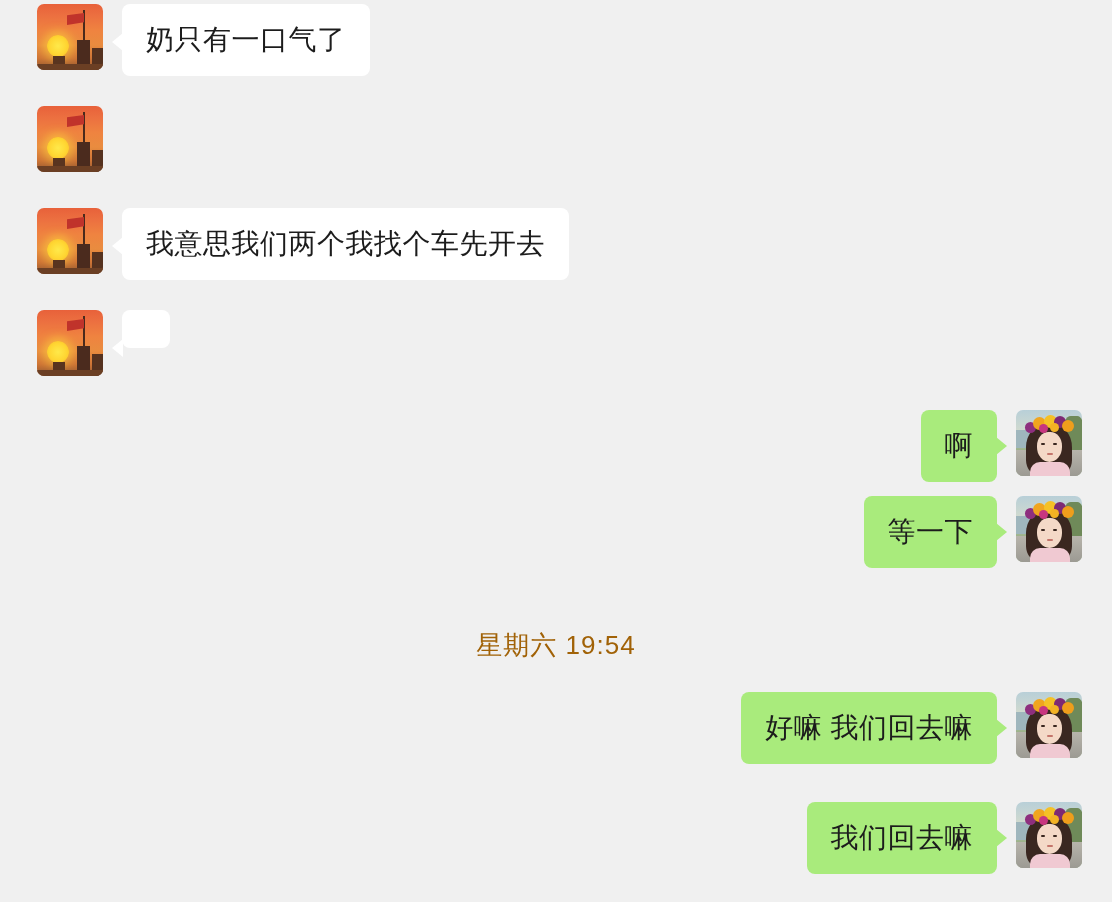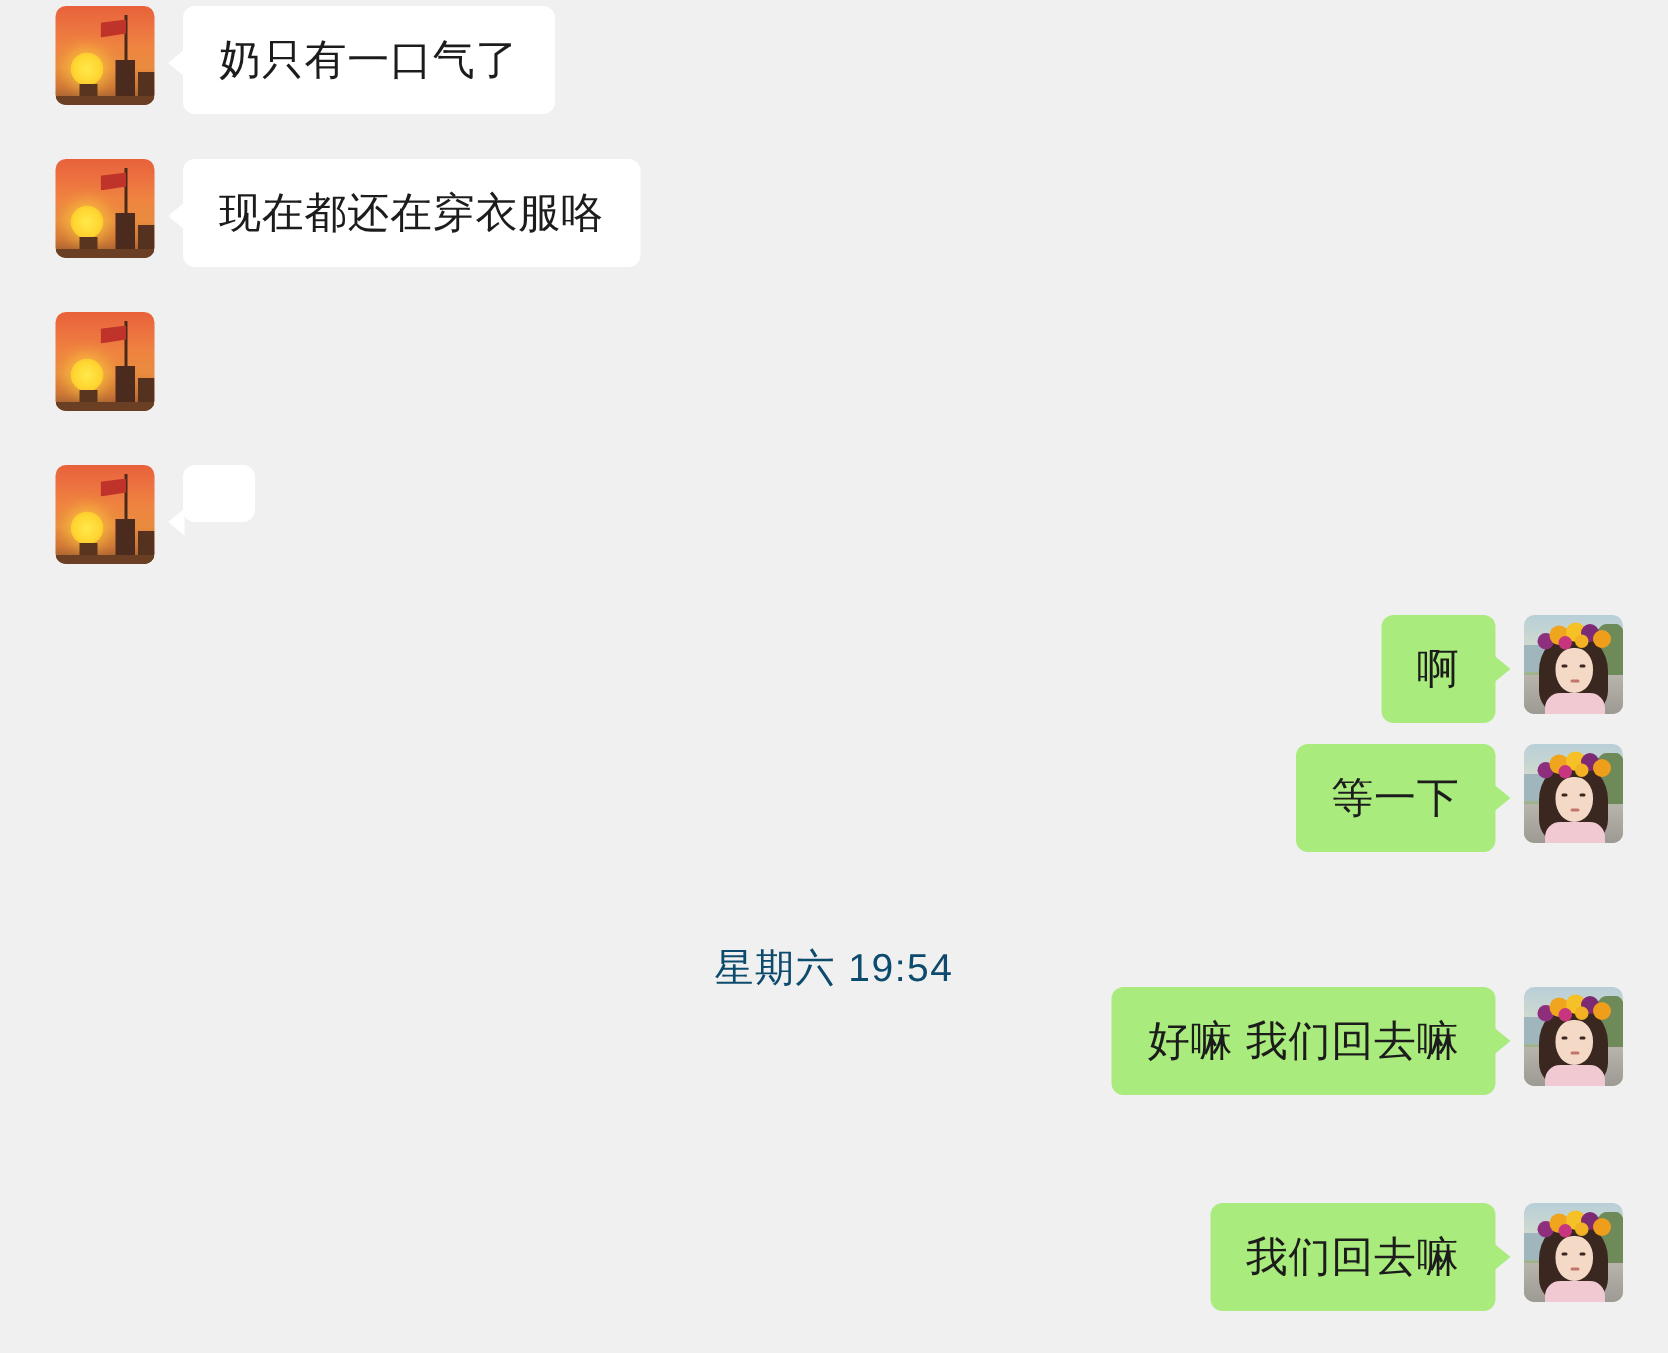--- a/index.html
+++ b/index.html
@@ -232,21 +232,21 @@
     border-bottom: 9px solid transparent;
     border-left: 11px solid #a9eb7c;
   }
 
   
   .timestamp {
     position: absolute;
     width: 100%;
     text-align: center;
     font-size: 26px;
-    color: #0c4a6e;
+    color: #a16207;
     letter-spacing: 1px;
   }
 </style>
 </head>
 <body>
 
 <div id="chat-root">
 
   <div class="msg-row left" style="top:4px">
     <div class="avatar av-sunset">
@@ -267,35 +267,35 @@
   <div class="msg-row left" style="top:106px">
     <div class="avatar av-sunset">
       <div class="sun"></div>
       <div class="pole"></div>
       <div class="flag"></div>
       <div class="bldg3"></div>
       <div class="bldg1"></div>
       <div class="bldg2"></div>
       <div class="ground"></div>
     </div>
-    <div class="bubble peer">
-      <span class="tail" style="top:29px"></span>
-      <span class="txt">现在都还在穿衣服咯</span>
-    </div>
   </div>
 
   <div class="msg-row left" style="top:208px">
     <div class="avatar av-sunset">
       <div class="sun"></div>
       <div class="pole"></div>
       <div class="flag"></div>
       <div class="bldg3"></div>
       <div class="bldg1"></div>
       <div class="bldg2"></div>
       <div class="ground"></div>
+    </div>
+    <div class="bubble peer">
+      <span class="tail" style="top:29px"></span>
+      <span class="txt">我意思我们两个我找个车先开去</span>
     </div>
   </div>
 
   <div class="msg-row left" style="top:310px">
     <div class="avatar av-sunset">
       <div class="sun"></div>
       <div class="pole"></div>
       <div class="flag"></div>
       <div class="bldg3"></div>
       <div class="bldg1"></div>
@@ -356,21 +356,21 @@
       </div>
     </div>
     <div class="bubble self">
       <span class="tail"></span>
       <span class="txt">等一下</span>
     </div>
   </div>
 
   <div class="timestamp" style="top:628px">星期六 19:54</div>
 
-  <div class="msg-row right" style="top:658px">
+  <div class="msg-row right" style="top:692px">
     <div class="avatar av-girl">
       <div class="bg-bldg"></div>
       <div class="bg-tree"></div>
       <div class="bg-road"></div>
       <div class="hair"></div>
       <div class="face"></div>
       <div class="eye-l"></div>
       <div class="eye-r"></div>
       <div class="mouth"></div>
       <div class="body"></div>

